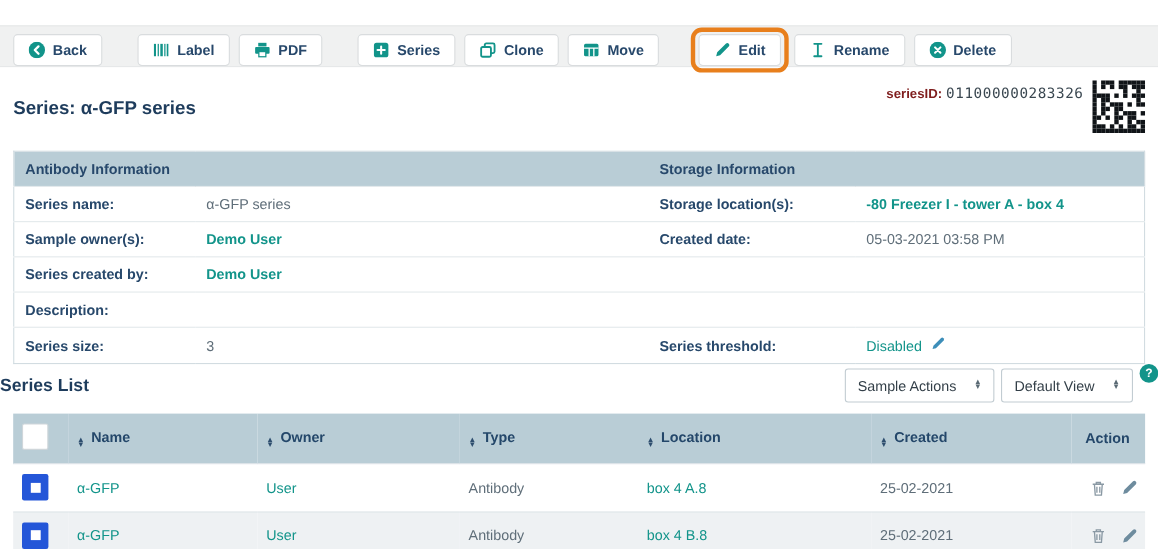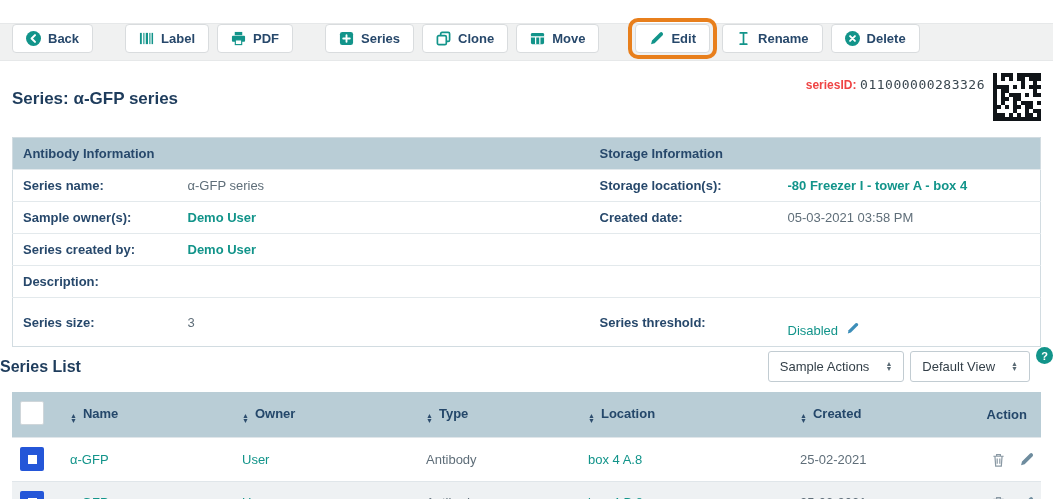--- a/index.html
+++ b/index.html
@@ -1,52 +1,52 @@
 <!DOCTYPE html>
 <html><head>
 <meta charset="utf-8">
 <style>
   * { box-sizing: border-box; margin: 0; padding: 0; }
   html, body { width: 1053px; height: 499px; overflow: hidden; background: #ffffff;
     font-family: "Liberation Sans", sans-serif; font-size: 13px; color: #5f6e79; }
 
   
   .toolbar { margin-top: 23px; height: 38px; background: #f0f1f1; border-top: 1px solid #e6e8e9;
-    border-bottom: 1px solid #e6e8e9; display: flex; align-items: flex-start; padding: 0 12px; }
+    border-bottom: 1px solid #e6e8e9; display: flex; align-items: flex-end; padding: 0 12px; }
   .tb-group { display: flex; align-items: center; gap: 8px; margin-right: 32px; }
   .tb-group:last-child { margin-right: 12px; }
   .tb-btn { display: inline-flex; align-items: center; gap: 7px; height: 29px; padding: 0 13px;
     background: #ffffff; border: 1px solid #d9dcde; border-radius: 4px; cursor: pointer;
     font-family: "Liberation Sans", sans-serif; font-size: 13px; font-weight: bold; color: #27486b; }
   .tb-btn .ic { display: inline-flex; align-items: center; }
   .hl { display: inline-flex; border: 4px solid #e87f1c; border-radius: 10px; padding: 2px 3px; margin: -7px -3px; background: transparent; }
 
   
   .title-row { display: flex; justify-content: space-between; align-items: flex-start; padding: 0 12px; margin-top: 12px; }
   .page-title { font-size: 17px; font-weight: bold; color: #1e3c5c; margin-top: 16px; }
   .sid-wrap { display: flex; align-items: flex-start; gap: 8px; }
   .sid-text { margin-top: 4px; white-space: nowrap; }
-  .sid-label { font-weight: bold; color: #ef4444; font-size: 12px; }
+  .sid-label { font-weight: bold; color: #7f1d1d; font-size: 12px; }
   .sid-value { font-family: "DejaVu Sans Mono", monospace; font-size: 13px; color: #3a4750; letter-spacing: 0.5px; }
   .qr { width: 48px; height: 48px; line-height: 0; }
 
   
   table { border-collapse: collapse; }
   .info-table { table-layout: fixed; width: 1029px; margin: 16px 12px 0; border: 1px solid #d2dce1; }
   .info-table col.c1 { width: 165px; } .info-table col.c2 { width: 412px; }
   .info-table col.c3 { width: 188px; } .info-table col.c4 { width: auto; }
   .info-table th { background: #b9cdd6; color: #27486b; text-align: left; font-size: 13px;
     padding: 8px 10px; font-weight: bold; }
   .info-table td { padding: 8px 10px; border-top: 1px solid #e3e9ec; background: #ffffff;
     overflow: hidden; white-space: nowrap; }
   .lbl { font-weight: bold; color: #27486b; }
   .val { color: #5f6e79; }
   .teal-strong { color: #12948a; font-weight: bold; cursor: pointer; }
   .teal { color: #12948a; cursor: pointer; }
-  .thresh-cell { display: flex; align-items: center; gap: 8px; margin-top: 16px; }
+  .thresh-cell { display: flex; align-items: center; gap: 8px; }
 
   
   .list-head { display: flex; justify-content: space-between; align-items: center; padding: 0 0; margin-top: 4px; }
   .list-title { font-size: 16px; font-weight: bold; color: #1e3c5c; }
   .list-controls { display: flex; align-items: center; gap: 6px; }
   .select { display: inline-flex; align-items: center; gap: 16px; background: #ffffff;
     border: 1px solid #c2ccd2; border-radius: 3px; padding: 7px 11px; color: #333f48; cursor: pointer; }
   .sort { display: inline-flex; flex-direction: column; line-height: 0.62; font-size: 7px; color: #2d4d6e; }
   .sort::before { content: "▲"; } .sort::after { content: "▼"; }
   .sort.gray { color: #5a6a74; }

